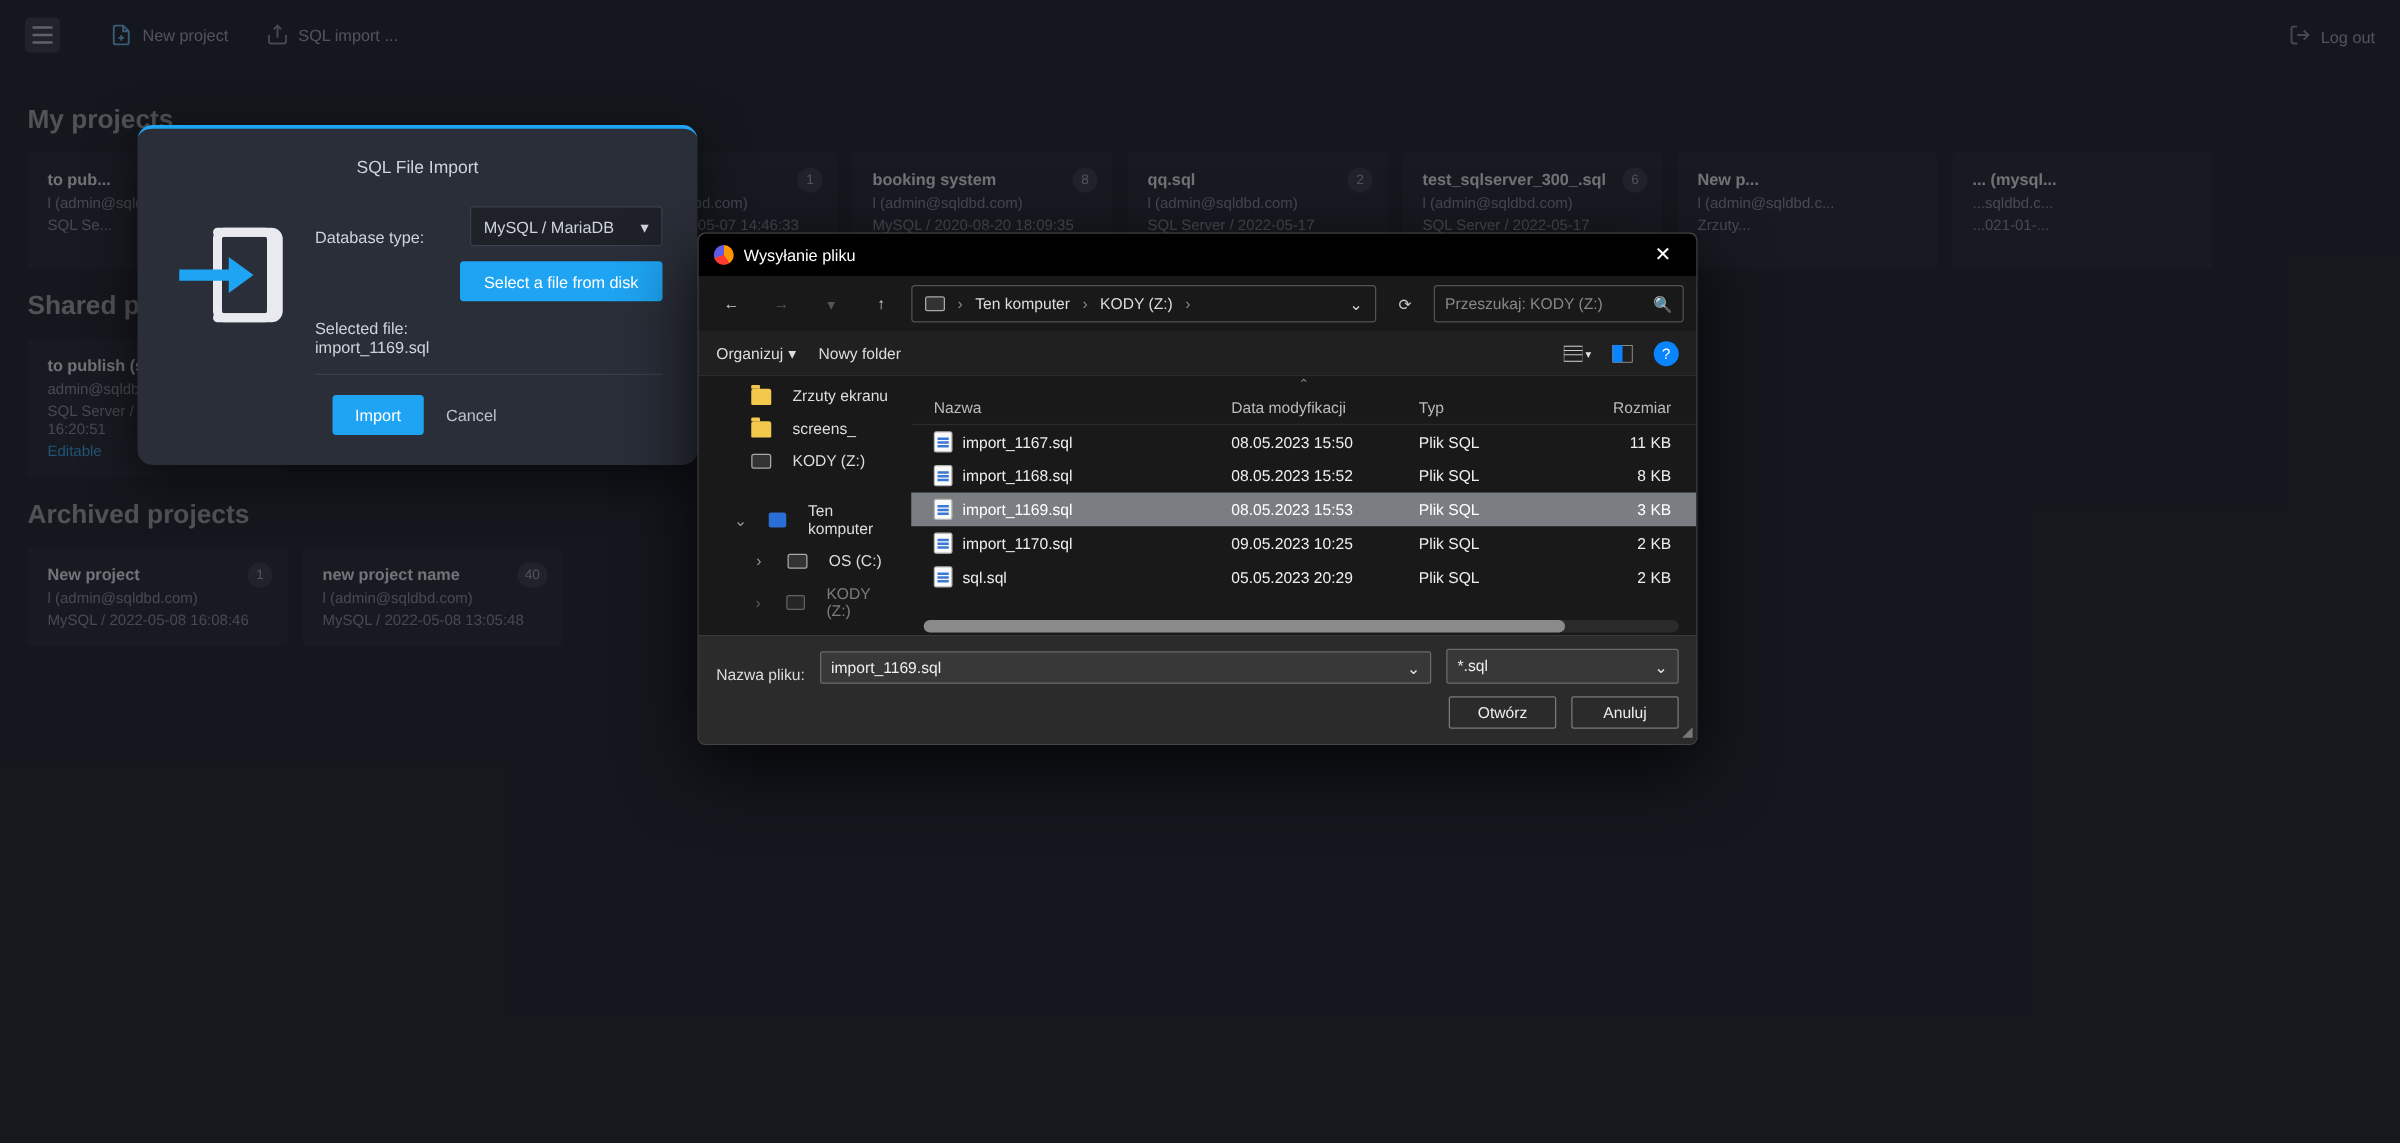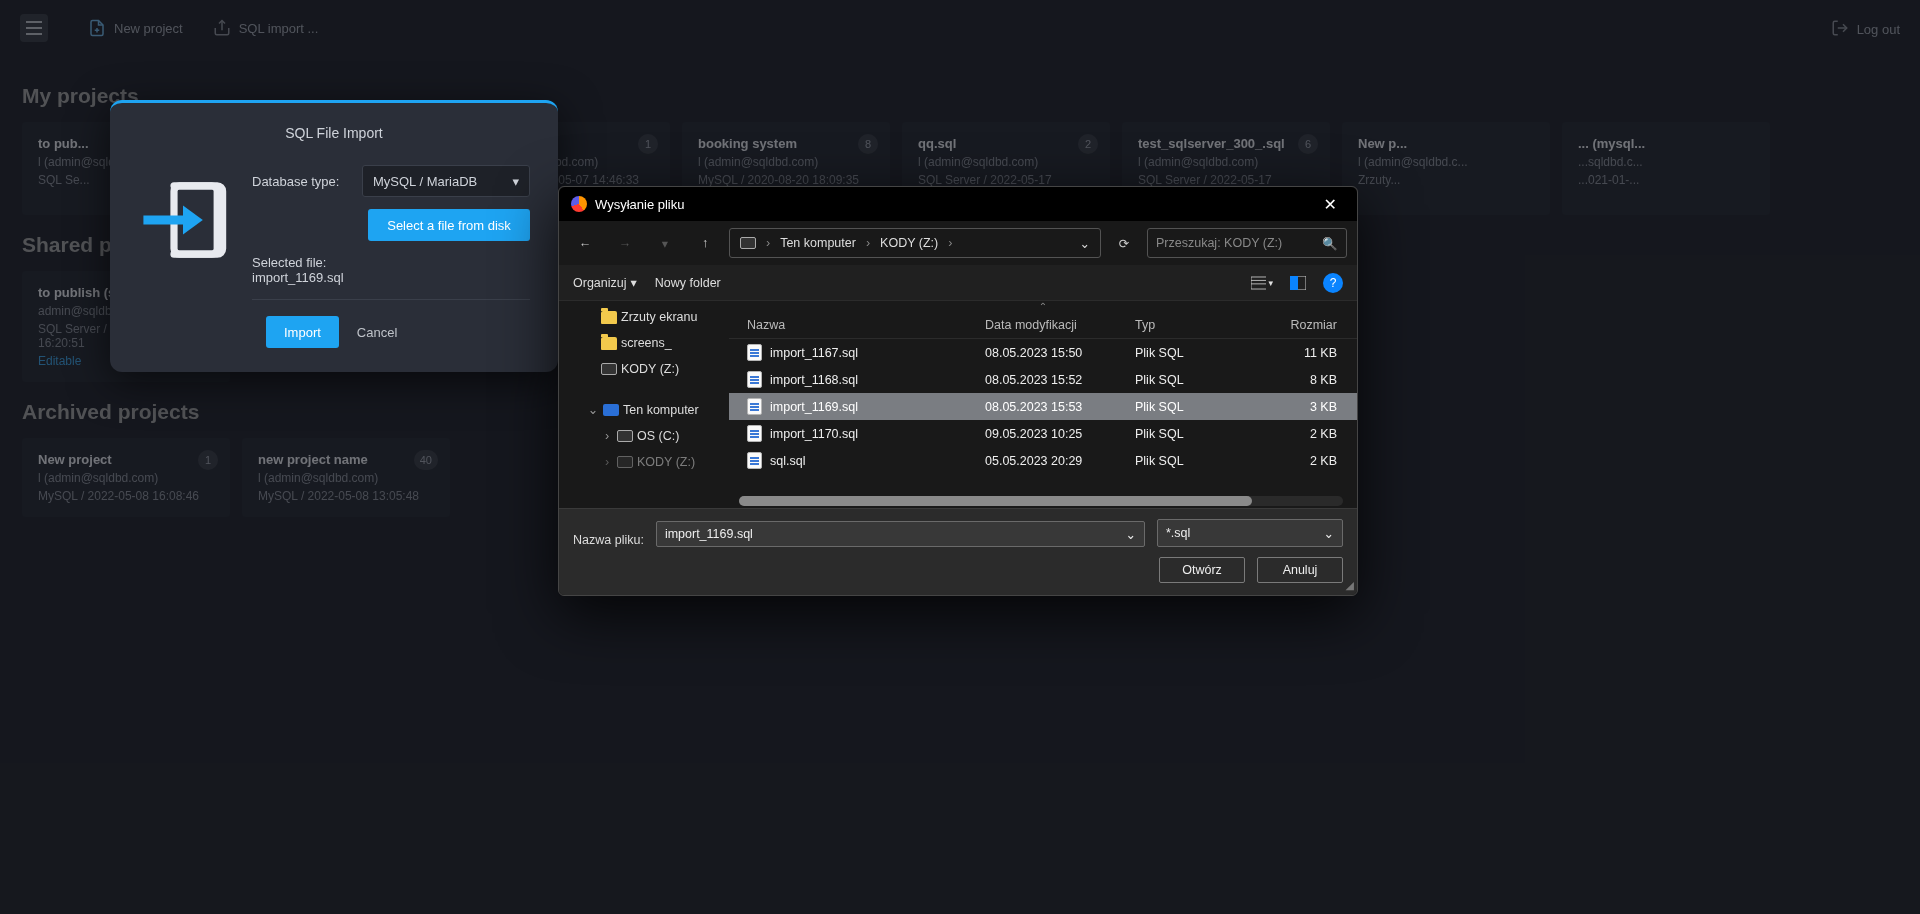--- a/index.html
+++ b/index.html
@@ -86,21 +86,21 @@
     border-radius: 12px;
     box-shadow: 0 10px 40px rgba(0,0,0,0.6);
     padding: 22px 28px 24px 28px;
     color: #cfd3da;
     margin-left: 40px;
   }
   .modal-import h3 { text-align:center; font-size:14px; font-weight:500; margin-bottom:24px; }
   .import-body { display:flex; gap:24px; align-items:flex-start; }
   .import-icon { width: 90px; padding-top: 10px; }
   .import-fields { flex:1; }
-  .field-row { display:flex; align-items:center; gap:4px; margin-bottom:12px; }
+  .field-row { display:flex; align-items:flex-end; gap:18px; margin-bottom:12px; }
   .field-label { width:106px; text-align:left; font-size:13px; }
   .select {
     background:#1e2128; border:1px solid #3a3f4a; border-radius:3px;
     height:32px; padding:0 10px; color:#cfd3da; flex:1;
     display:flex; align-items:center; justify-content:space-between;
     cursor:pointer;
   }
   .btn {
     background:#1ea4f2; color:#fff; border:none; border-radius:3px;
     height:32px; padding:0 18px; font-size:13px; cursor:pointer;
@@ -155,21 +155,21 @@
   }
   .fd-tool { cursor:pointer; color:#ddd; display:flex; align-items:center; gap:4px; }
   .fd-toolright { margin-left:auto; display:flex; align-items:center; gap:14px; }
   .fd-icnbtn { width:22px; height:22px; display:flex; align-items:center; justify-content:center; cursor:pointer; }
   .fd-help { width:20px;height:20px;border-radius:50%;background:#0a84ff;color:#fff;display:flex;align-items:center;justify-content:center;font-size:12px;cursor:pointer;}
   .fd-body { flex:1; display:flex; overflow:hidden; background:#191919; }
   .fd-tree {
     width:170px; background:#191919; padding:6px 8px;
     display:flex; flex-direction:column; gap:6px;
   }
-  .tree-item { display:flex; align-items:center; gap:4px; padding:3px 6px; cursor:pointer; color:#ddd; border-radius:2px; }
+  .tree-item { display:flex; align-items:center; gap:17px; padding:3px 6px; cursor:pointer; color:#ddd; border-radius:2px; }
   .tree-item.indent { padding-left:34px; }
   .tree-item.indent2 { padding-left:20px; }
   .tree-exp { width:12px; text-align:center; color:#999; }
   .icon-folder { width:16px;height:13px;background:#f2c94c;border-radius:2px 2px 1px 1px; position:relative; }
   .icon-folder::before { content:''; position:absolute; top:-3px; left:0; width:7px; height:3px; background:#f2c94c; border-radius:1px 1px 0 0;}
   .icon-drive { width:16px;height:12px;border:1px solid #aaa;border-radius:2px; background:#333; position:relative;}
   .icon-pc { width:16px;height:12px;background:#2a6fd6;border-radius:2px;}
   .fd-list { flex:1; display:flex; flex-direction:column; position:relative; }
   .fd-cols {
     display:grid;

